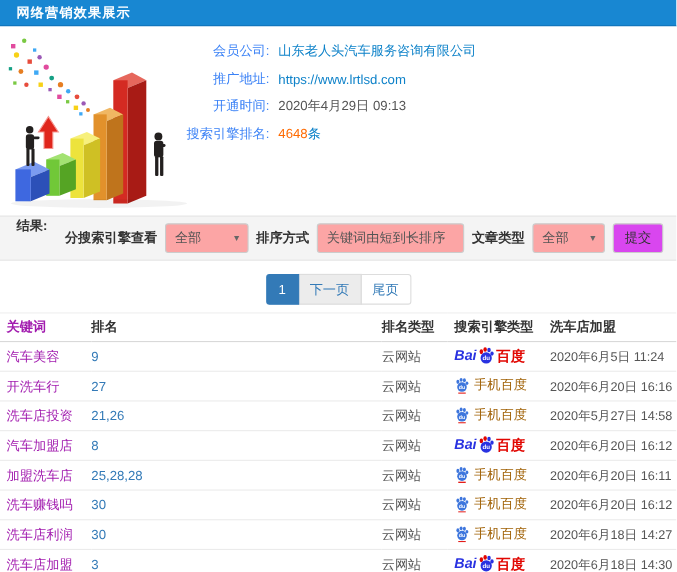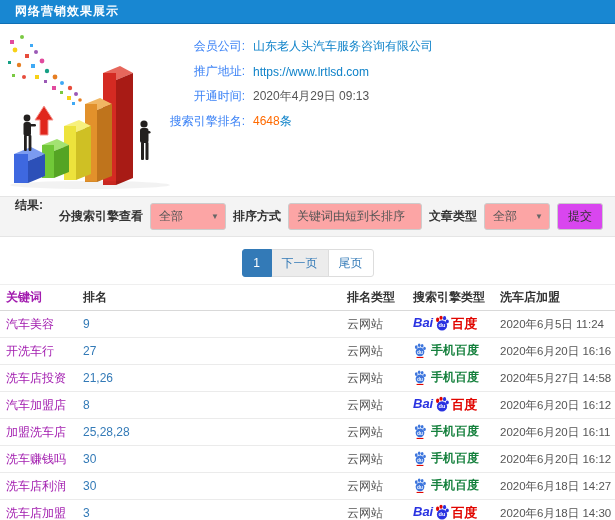--- a/index.html
+++ b/index.html
@@ -64,21 +64,21 @@
   .rank-table td.c2 { color:#337ab7; cursor:pointer; }
   .rank-table th.c4, .rank-table td.c4 { padding-left:6px; }
   .rank-table td.c5, .rank-table th.c5 { font-size:11.5px; }
   .rank-table th.c5 { font-size:12px; }
 
   
   .logo-baidu { display:inline-flex; align-items:flex-start; gap:1px; }
   .logo-baidu .bai { color:#2932e1; font-weight:bold; font-size:13px; font-style:italic; }
   .logo-baidu .du-cn { color:#e10601; font-weight:bold; font-size:13px; }
   .logo-mbaidu { display:inline-flex; align-items:center; gap:4px; }
-  .logo-mbaidu .mb-label { color:#15803d; font-size:12px;font-weight:bold; }
+  .logo-mbaidu .mb-label { color:#a16207; font-size:12px; }
   .paw { flex:0 0 auto; }
 </style>
 </head>
 <body>
 
 <div id="page">
 
   <div class="app-header">
     <span class="title">网络营销效果展示</span>
   </div>

